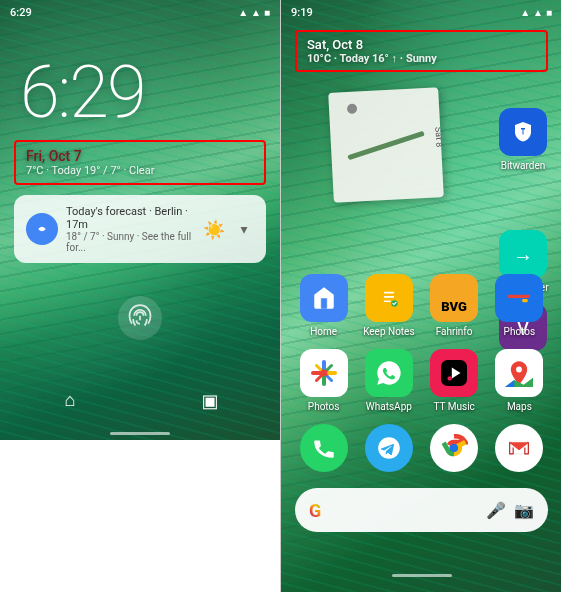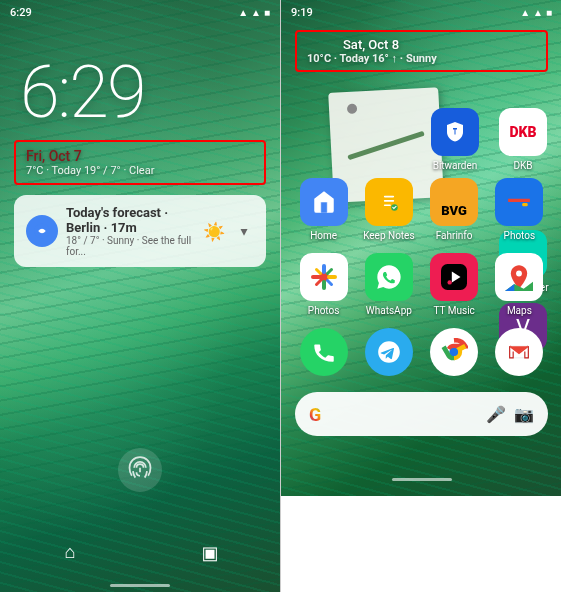--- a/index.html
+++ b/index.html
@@ -6,21 +6,21 @@
     body {
       width: 561px;
       height: 592px;
       display: flex;
       font-family: 'Roboto', Arial, sans-serif;
       overflow: hidden;
     }
 
     .phone-screen {
       width: 280px;
-      height: 592px;
+      height: 440px;
       position: relative;
       overflow: hidden;
       flex-shrink: 0;
     }
 
     .bg {
       position: absolute;
       inset: 0;
       background: linear-gradient(135deg, #1a6b4a 0%, #2d8a5e 15%, #3da870 25%, #5fc48a 35%, #7dd4a0 40%, #4ab87a 50%, #2a9060 55%, #1a7050 65%, #0d5840 75%, #1a6040 85%, #2a7850 100%);
     }
@@ -144,23 +144,23 @@
       flex-shrink: 0;
       font-size: 14px;
       color: white;
     }
 
     .notif-content {
       flex: 1;
     }
 
     .notif-title {
-      font-size: 13px;
+      font-size: 11px;
       color: #333;
-      font-weight: 700;
+      font-weight: 400;
     }
 
     .notif-body {
       font-size: 10px;
       color: #666;
     }
 
     .notif-right {
       display: flex;
       flex-direction: column;
@@ -228,21 +228,21 @@
       transform: translateX(-50%);
       width: 60px;
       height: 3px;
       background: rgba(255,255,255,0.6);
       border-radius: 2px;
     }
 
     
     .right-screen {
       width: 281px;
-      height: 496px;
+      height: 592px;
       position: relative;
       overflow: hidden;
     }
 
     .right-screen .bg {
       background:
         radial-gradient(ellipse at 70% 30%, rgba(100,220,180,0.4) 0%, transparent 50%),
         linear-gradient(150deg, #1a5c3a 0%, #2d8a55 20%, #50b878 35%, #80d4a0 45%, #50b070 55%, #2a8850 65%, #106030 80%, #1a5030 100%);
     }
 
@@ -259,21 +259,20 @@
       border: 2px solid red;
       border-radius: 4px;
       padding: 5px 10px;
     }
 
     .widget-date-line1 {
       font-size: 13px;
       color: white;
       font-weight: 500;
       text-shadow: 0 1px 4px rgba(0,0,0,0.5);
-      margin-left: 36px;
     }
 
     .widget-date-line2 {
       font-size: 11px;
       color: rgba(255,255,255,0.9);
       text-shadow: 0 1px 4px rgba(0,0,0,0.5);
       font-weight: bold;
     }
 
     
@@ -526,26 +525,20 @@
   <div style="position:absolute; top: 108px; right: 10px; display: flex; flex-direction: row; gap: 10px;">
     <div class="app-item">
       <div class="app-icon icon-bitwarden">
         <svg width="24" height="24" viewBox="0 0 24 24" fill="white">
           <path d="M12 2L4 5v7c0 4.4 3.4 8.5 8 9.5 4.6-1 8-5.1 8-9.5V5L12 2z"></path>
           <path d="M10 8h4v1.5h-1.5v5h-1V9.5H10V8z" fill="#175DDC"></path>
         </svg>
       </div>
       <span class="app-label">Bitwarden</span>
     </div>
-    <div class="app-item">
-      <div class="app-icon" style="background:white; border-radius:12px;">
-        <span style="font-size:14px; font-weight:900; color:#e60028;">DKB</span>
-      </div>
-      <span class="app-label">DKB</span>
-    </div>
   </div>
 
   <div style="position:absolute; top: 230px; right: 10px; display: flex; flex-direction: column; gap: 10px;">
     <div class="app-item">
       <div class="app-icon icon-citymapper">
         <span style="font-size:20px; color:white;">→</span>
       </div>
       <span class="app-label">Citymapper</span>
     </div>
     <div class="app-item">

